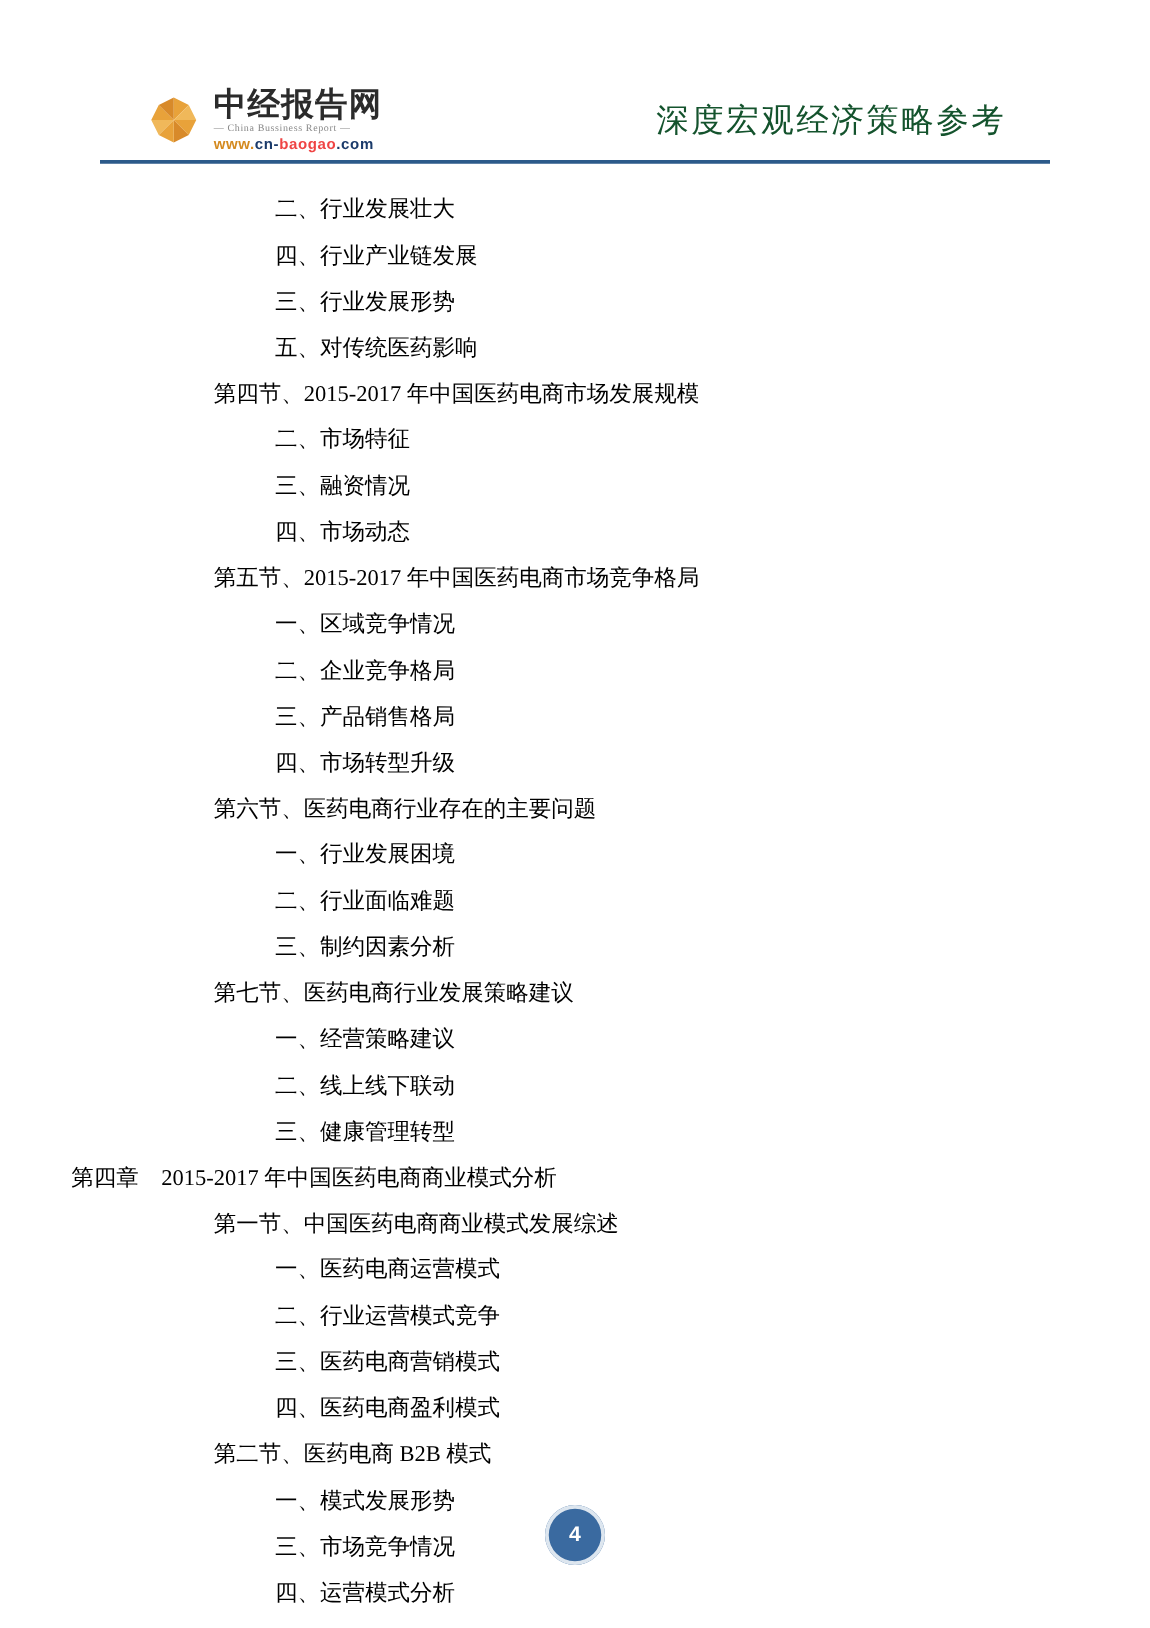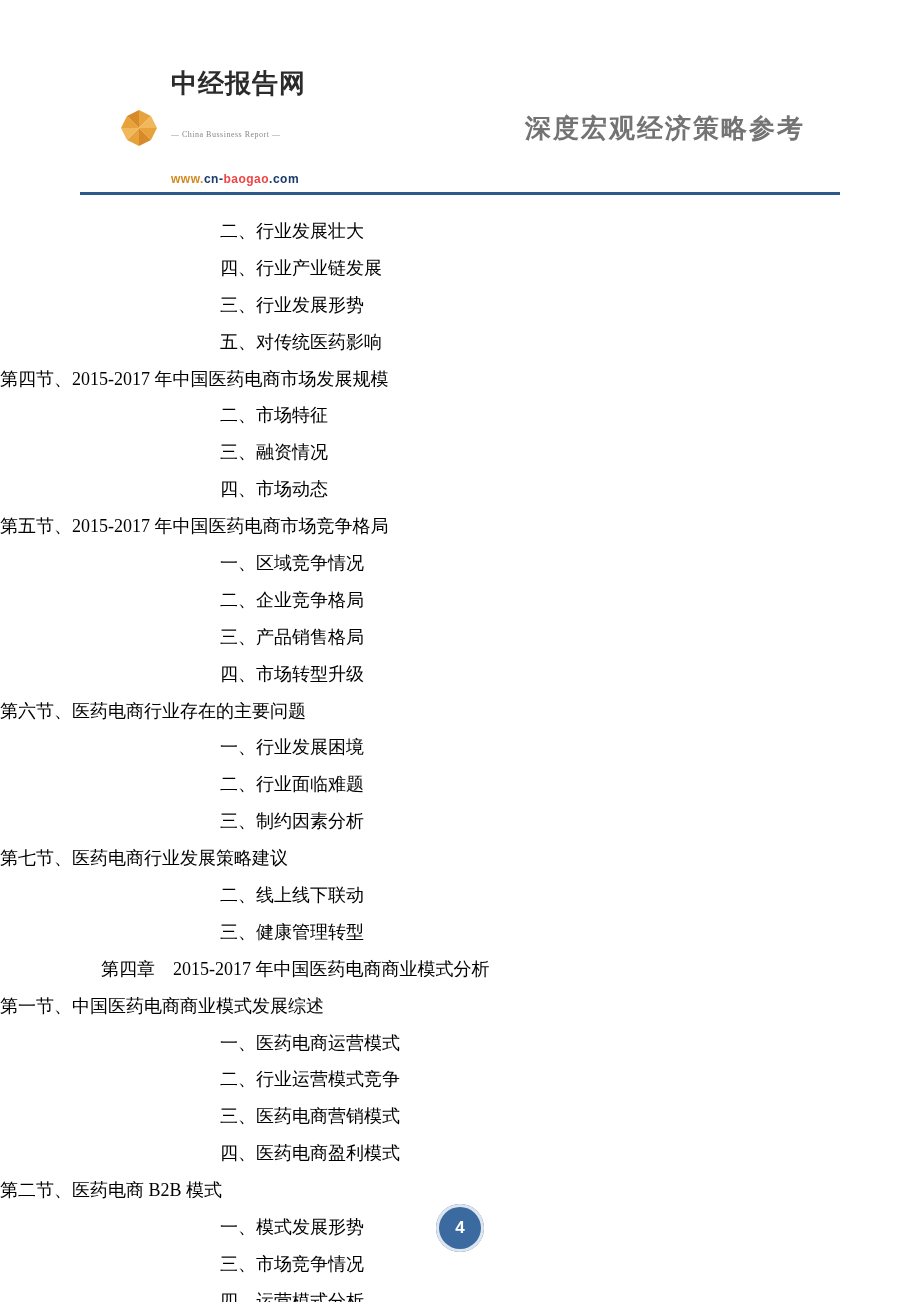--- a/index.html
+++ b/index.html
@@ -30,21 +30,20 @@
     }
     .logo-icon {
       width: 48px;
       height: 48px;
       position: relative;
     }
     .logo-text {
       display: flex;
       flex-direction: column;
       justify-content: center;
-      gap: 32px;
     }
     .logo-main {
       font-family: "SimHei", "黑体", sans-serif;
       font-size: 26px;
       font-weight: bold;
       color: #2b2b2b;
       letter-spacing: 1px;
       line-height: 1;
     }
     .logo-sub {
@@ -60,38 +59,38 @@
       letter-spacing: 0.5px;
       margin-top: 1px;
     }
     .logo-url .www { color: #d48a1f; }
     .logo-url .cn { color: #1a3a6a; }
     .logo-url .bao { color: #ef4444; }
     .logo-url .com { color: #1a3a6a; }
     .header-tag {
       font-family: "KaiTi", "楷体", cursive;
       font-size: 26px;
-      color: #737373;
-      font-weight: bold;
+      color: #14532d;
+      font-weight: normal;
       letter-spacing: 2px;
     }
     .divider {
       margin: 0 80px;
       height: 3px;
       background: #2c5a8a;
       margin-top: 6px;
     }
     .content {
       padding: 18px 0 0 0;
       font-size: 18px;
       line-height: 2.05;
       color: #000;
     }
-    .l1 { padding-left: 101px; }
-    .l2 { }
+    .l1 { padding-left: 57px; }
+    .l2 { padding-left: 171px; }
     .l3 { padding-left: 220px; }
     .page-num-wrap {
       position: absolute;
       bottom: 50px;
       left: 50%;
       transform: translateX(-50%);
     }
     .page-num {
       width: 48px;
       height: 48px;
@@ -149,20 +148,21 @@
     <div class="l2">第五节、2015-2017 年中国医药电商市场竞争格局</div>
     <div class="l3">一、区域竞争情况</div>
     <div class="l3">二、企业竞争格局</div>
     <div class="l3">三、产品销售格局</div>
     <div class="l3">四、市场转型升级</div>
     <div class="l2">第六节、医药电商行业存在的主要问题</div>
     <div class="l3">一、行业发展困境</div>
     <div class="l3">二、行业面临难题</div>
     <div class="l3">三、制约因素分析</div>
     <div class="l2">第七节、医药电商行业发展策略建议</div>
+    <div class="l3">一、经营策略建议</div>
     <div class="l3">二、线上线下联动</div>
     <div class="l3">三、健康管理转型</div>
     <div class="l1">第四章　2015-2017 年中国医药电商商业模式分析</div>
     <div class="l2">第一节、中国医药电商商业模式发展综述</div>
     <div class="l3">一、医药电商运营模式</div>
     <div class="l3">二、行业运营模式竞争</div>
     <div class="l3">三、医药电商营销模式</div>
     <div class="l3">四、医药电商盈利模式</div>
     <div class="l2">第二节、医药电商 B2B 模式</div>
     <div class="l3">一、模式发展形势</div>

